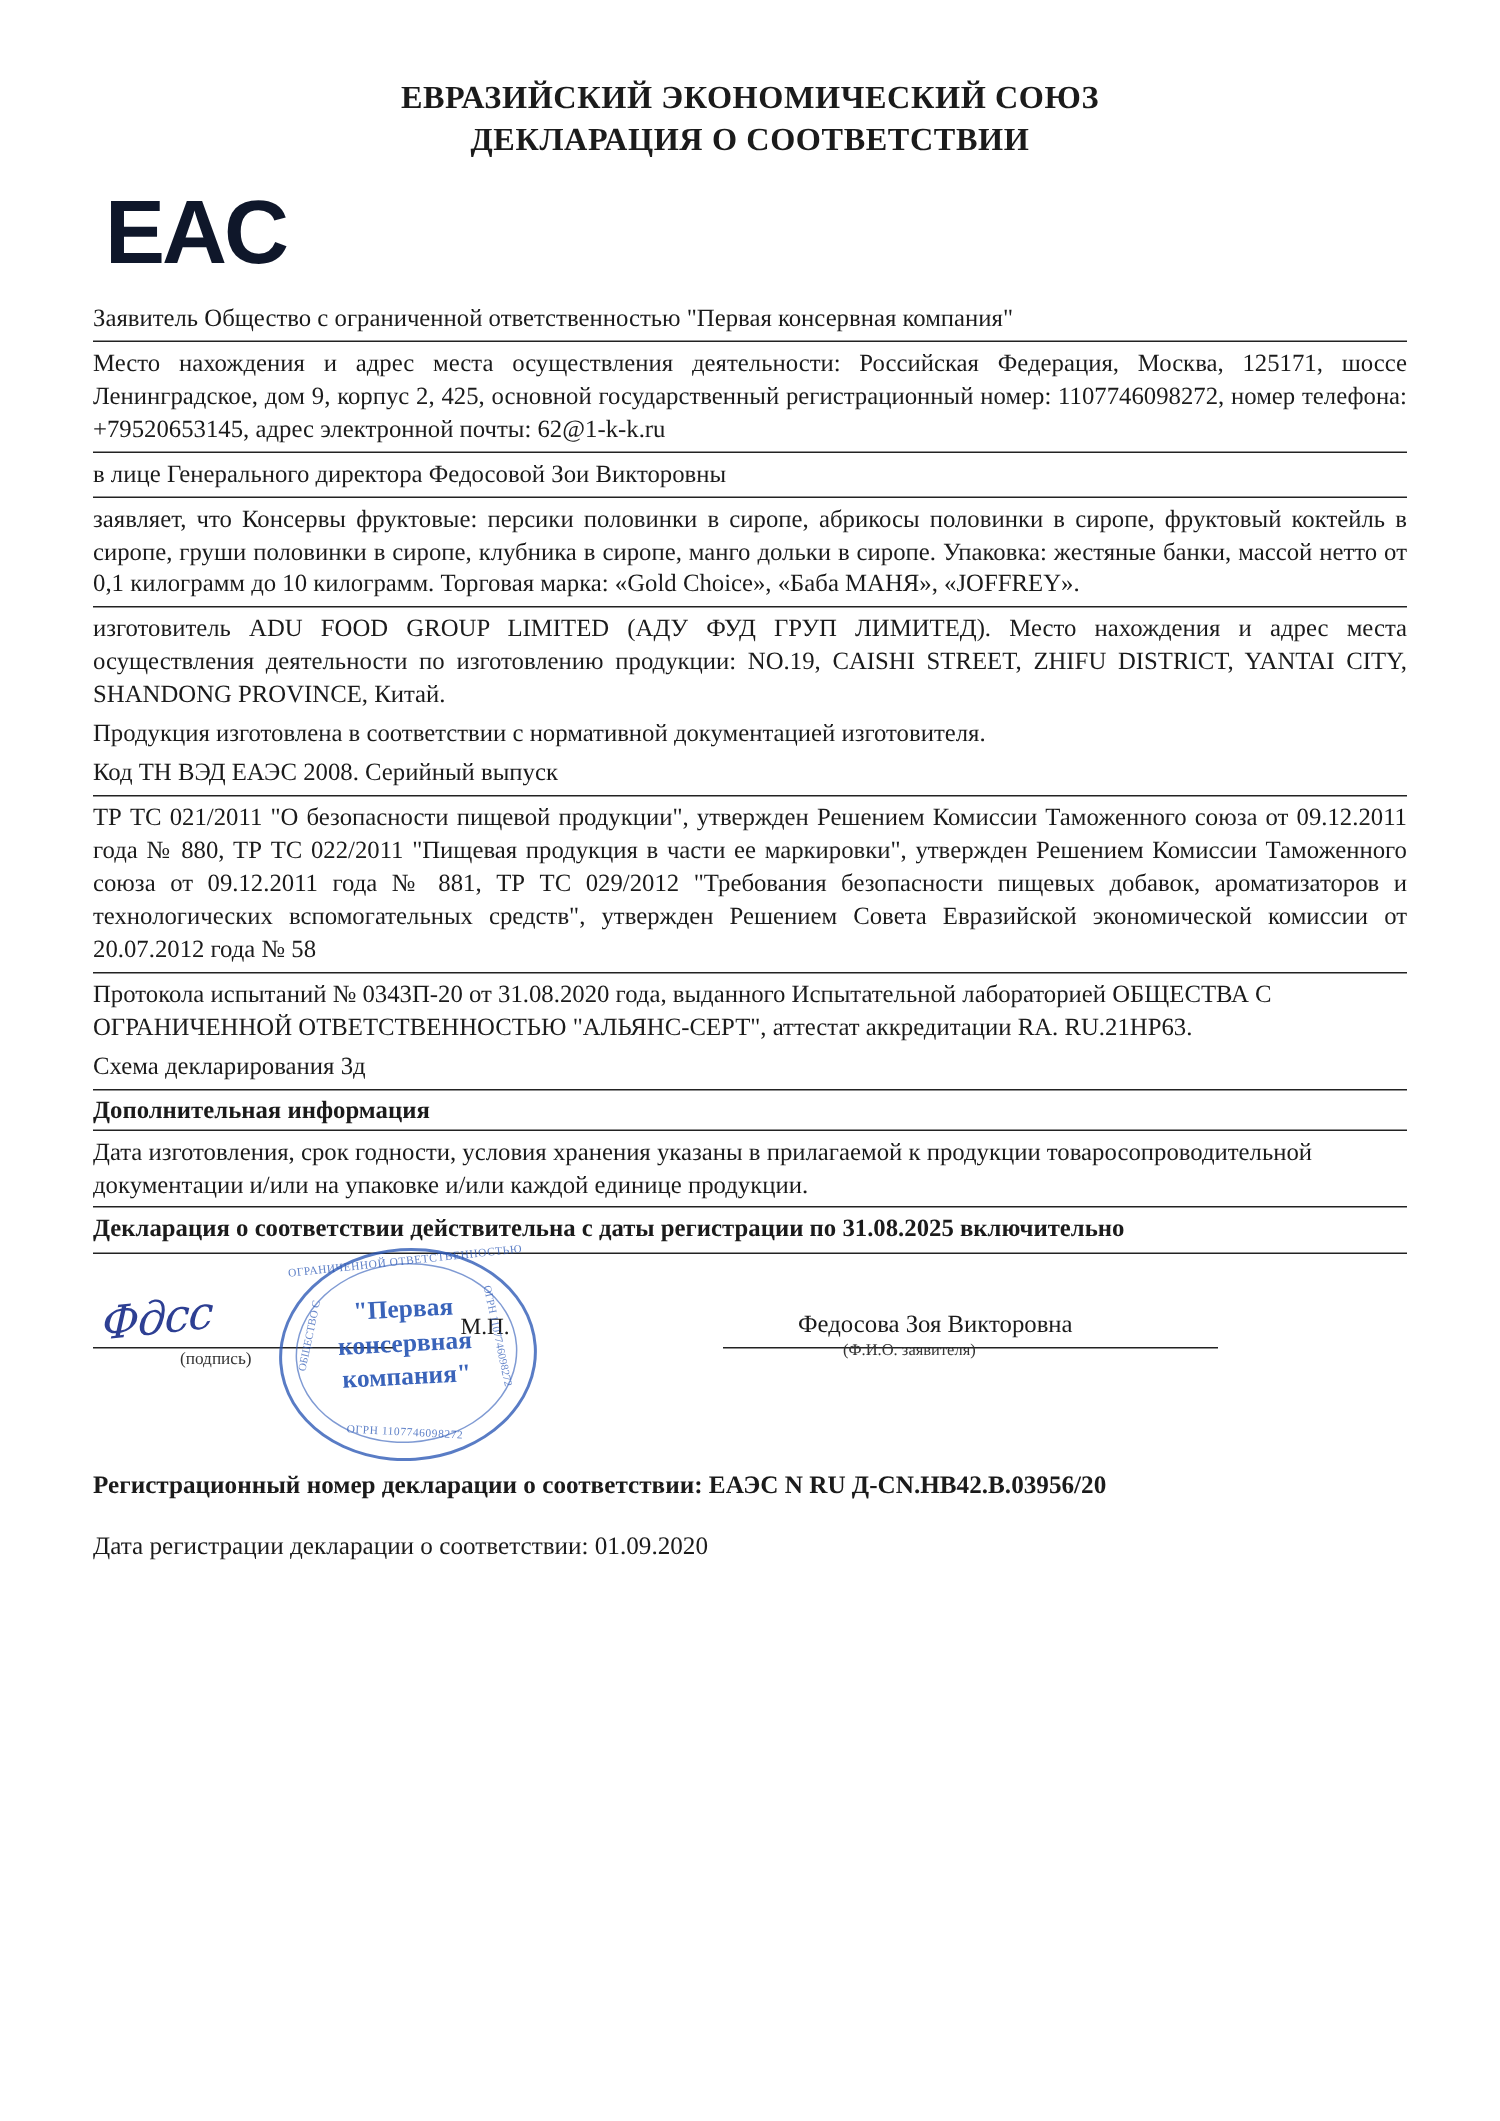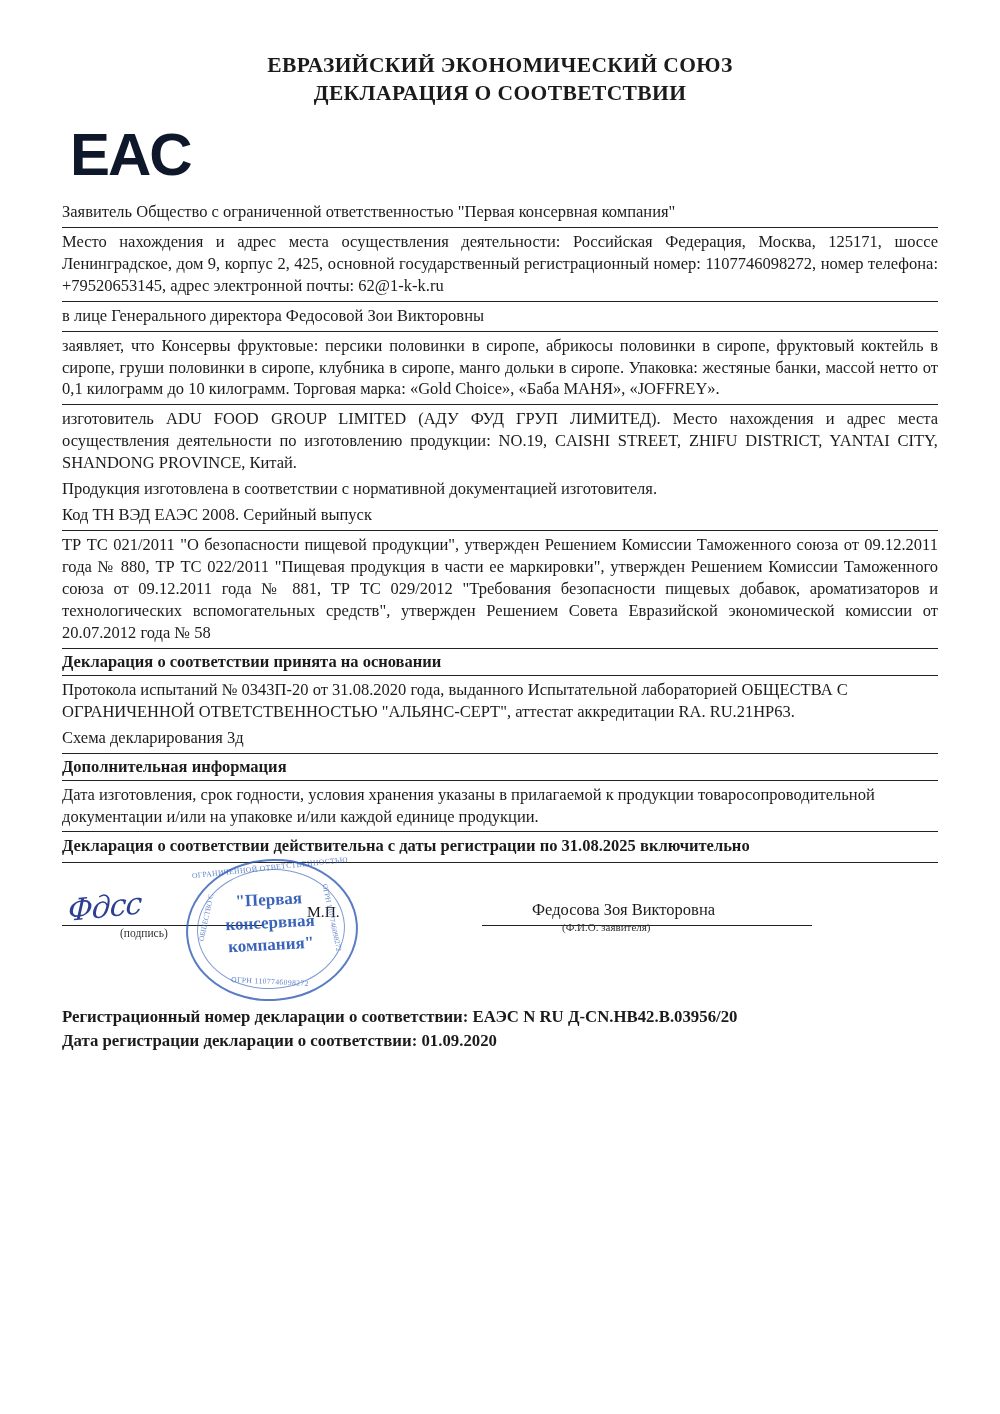--- a/index.html
+++ b/index.html
@@ -211,23 +211,23 @@
     opacity: .7;
     transform: rotate(78deg);
   }
 
   .reg-row {
     font-weight: bold;
     font-size: 16.8px;
     margin-top: 14px;
   }
   .date-row {
-    font-weight: bold;
+    font-weight: normal;
     font-size: 16.8px;
-    margin-top: 4px;
+    margin-top: 21px;
   }
   .validity {
     font-weight: bold;
     font-size: 16.5px;
     padding: 4px 0 6px 0;
   }
 </style>
 </head>
 <body>
 
@@ -265,21 +265,20 @@
       <span>ADU FOOD GROUP LIMITED (АДУ ФУД ГРУП ЛИМИТЕД). Место нахождения и адрес места осуществления деятельности по изготовлению продукции: NO.19, CAISHI STREET, ZHIFU DISTRICT, YANTAI CITY, SHANDONG PROVINCE, Китай.</span>
     </div>
 
     <div class="block nojust" style="padding-top:0">Продукция изготовлена в соответствии с нормативной документацией изготовителя.</div>
 
     <div class="block rule-bottom nojust" style="padding-top:0">Код ТН ВЭД ЕАЭС 2008. Серийный выпуск</div>
 
 
     <div class="block rule-bottom">ТР ТС 021/2011 "О безопасности пищевой продукции", утвержден Решением Комиссии Таможенного союза от 09.12.2011 года № 880, ТР ТС 022/2011 "Пищевая продукция в части ее маркировки", утвержден Решением Комиссии Таможенного союза от 09.12.2011 года № 881, ТР ТС 029/2012 "Требования безопасности пищевых добавок, ароматизаторов и технологических вспомогательных средств", утвержден Решением Совета Евразийской экономической комиссии от 20.07.2012 года № 58</div>
 
-    <div class="head-line rule-bottom">Декларация о соответствии принята на основании</div>
 
     <div class="block nojust">Протокола испытаний № 0343П-20 от 31.08.2020 года, выданного Испытательной лабораторией ОБЩЕСТВА С ОГРАНИЧЕННОЙ ОТВЕТСТВЕННОСТЬЮ "АЛЬЯНС-СЕРТ", аттестат аккредитации RA. RU.21НР63.</div>
 
     <div class="block rule-bottom nojust" style="padding-top:0">Схема декларирования 3д</div>
 
     <div class="head-line rule-bottom">Дополнительная информация</div>
 
     <div class="block rule-bottom nojust">Дата изготовления, срок годности, условия хранения указаны в прилагаемой к продукции товаросопроводительной документации и/или на упаковке и/или каждой единице продукции.</div>
 
     <div class="validity rule-bottom">Декларация о соответствии действительна с даты регистрации по 31.08.2025 включительно</div>

